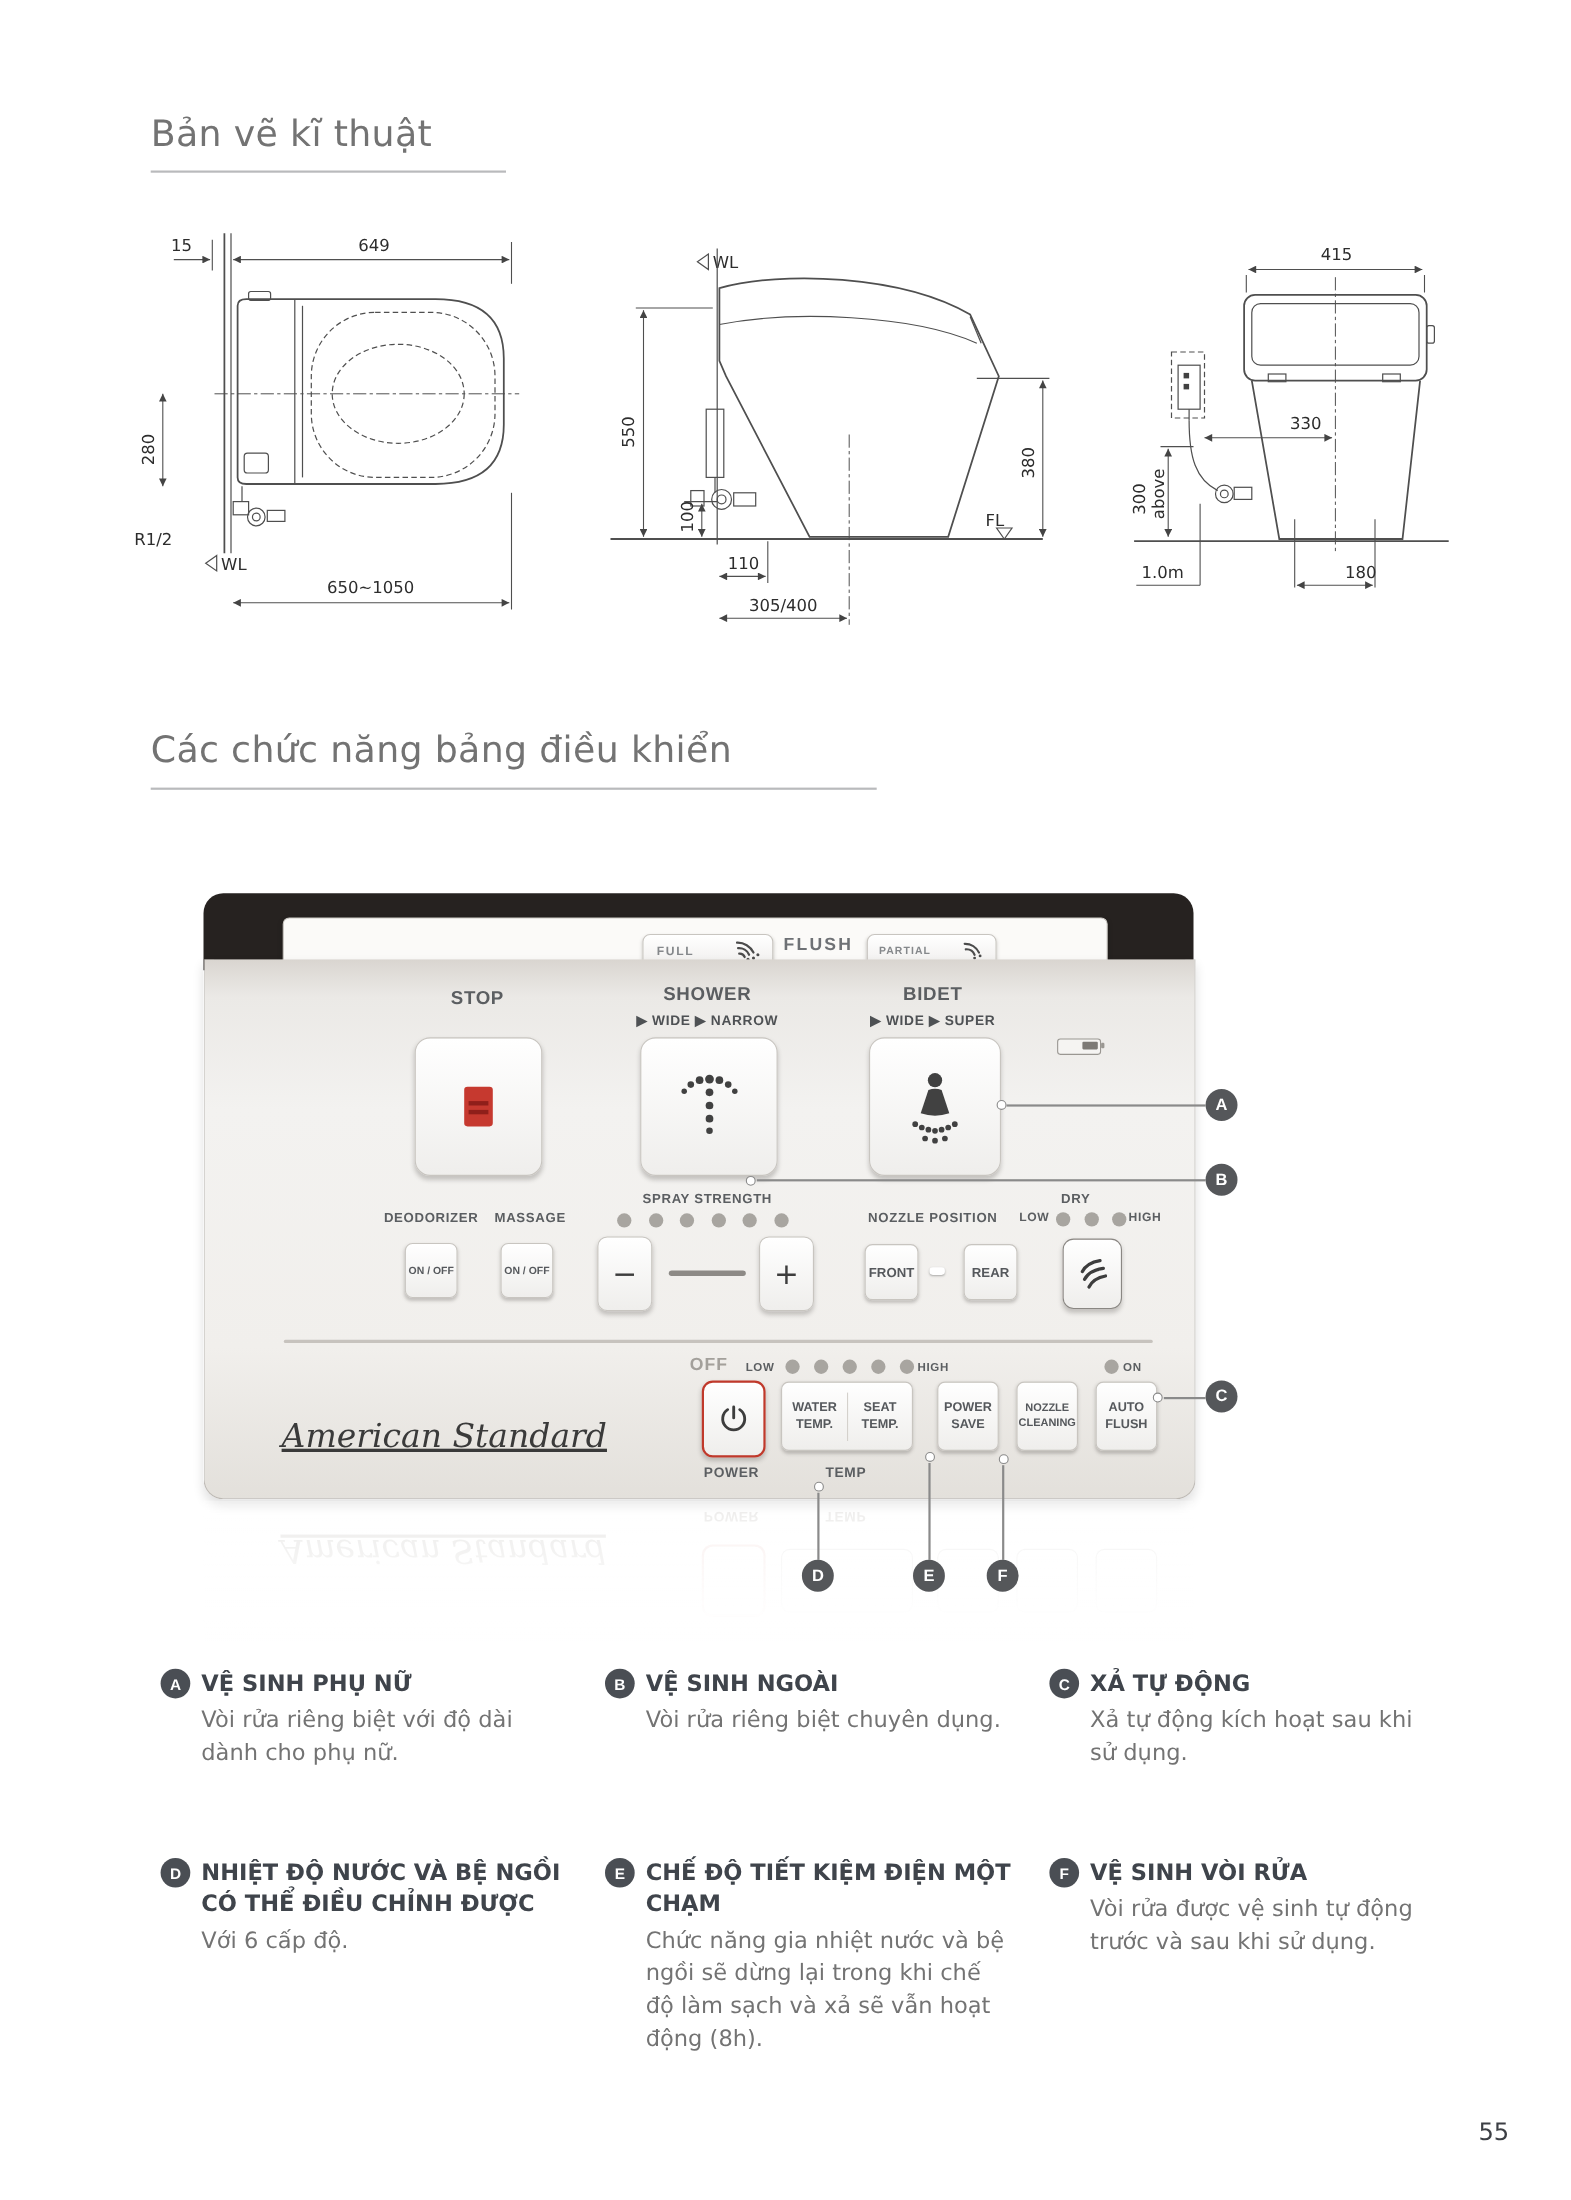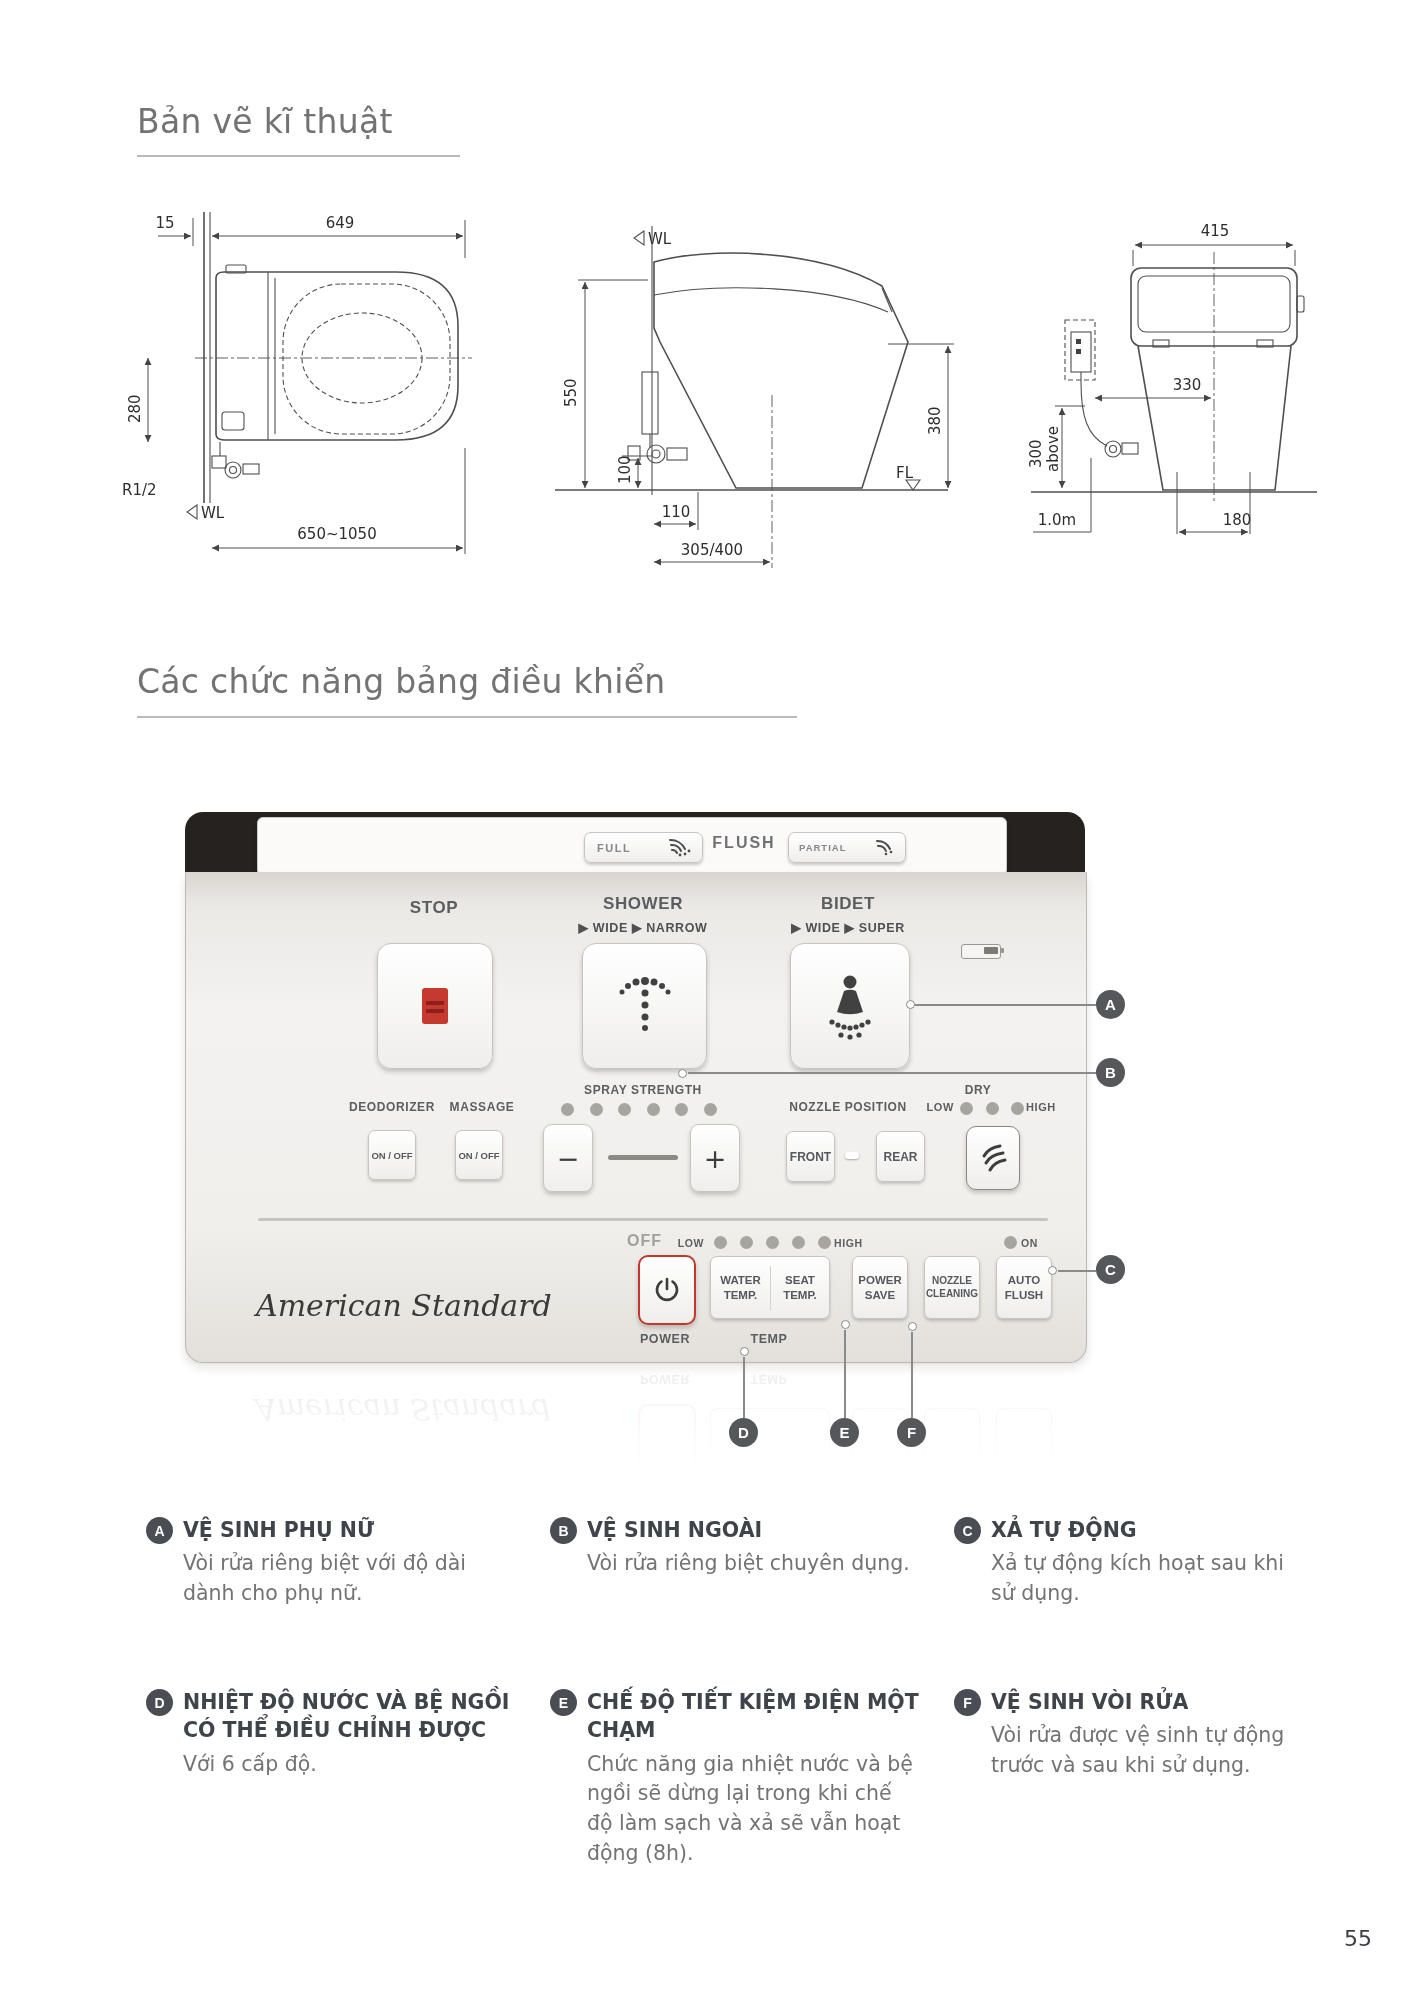--- a/index.html
+++ b/index.html
@@ -20,21 +20,21 @@
   .flush-bar{background:#fbfaf8;border:1px solid #ccc9c4;border-radius:6px;box-shadow:0 2px 5px rgba(0,0,0,.18);}
   .panel-body{background:linear-gradient(180deg,#d9d5d0 0%,#ebe9e6 7%,#f3f2f0 28%,#f1efec 72%,#e3e0db 100%);border:1px solid #bdb9b4;border-top:none;border-radius:0 0 18px 18px;box-shadow:0 6px 10px rgba(0,0,0,.12);}
   .lbl{color:#5b5e61;text-align:center;letter-spacing:.6px;font-weight:600;}
   .btn{background:linear-gradient(180deg,#ffffff,#efeeec);border:1px solid #c8c5c0;border-radius:14px;box-shadow:0 3px 4px rgba(60,55,50,.25), inset 0 1px 0 #fff;display:flex;align-items:center;justify-content:center;}
   .btn-sm{border-radius:7px;box-shadow:0 2px 3px rgba(60,55,50,.25), inset 0 1px 0 #fff;}
   .btn-multiline{white-space:pre-line;text-align:center;line-height:1.25;font-weight:600;color:#55585c;}
   .dot{border-radius:50%;background:#a8a5a0;width:13px;height:13px;}
   .odot{width:7px;height:7px;border:1.5px solid #8a8a8a;border-radius:50%;background:#fff;}
   .ldr{background:#8a8a8a;}
   .callout{width:29px;height:29px;border-radius:50%;background:#55575a;color:#fff;font:bold 15px "Liberation Sans",sans-serif;display:flex;align-items:center;justify-content:center;}
-  .brand{font:italic 30px "DejaVu Serif",serif;color:#3a3a3a;}
+  .brand{font:italic 30px "DejaVu Serif",serif;color:#3a3a3a;text-decoration:underline;}
   
   .reflection{overflow:hidden;opacity:.6;}
   .reflection:after{content:"";position:absolute;left:0;top:0;right:0;bottom:0;background:linear-gradient(180deg,rgba(255,255,255,.5) 0%,rgba(255,255,255,.92) 70%,#fff 100%);}
   .ghost{background:rgba(255,255,255,.45);border:1px solid rgba(160,157,152,.45);border-radius:8px;}
   .mirror{transform:scaleY(-1);}
   
   .feat{display:flex;gap:10px;}
   .feat-circle{flex:0 0 27px;width:27px;height:27px;border-radius:50%;background:#4a4e54;color:#fff;font:bold 14px "Liberation Sans",sans-serif;display:flex;align-items:center;justify-content:center;margin-top:1px;}
   .feat-title{font:bold 20.5px "DejaVu Sans",sans-serif;color:#3f444b;white-space:pre-line;line-height:1.38;}
   .feat-desc{font:20.5px "DejaVu Sans",sans-serif;color:#737373;white-space:pre-line;line-height:1.45;margin-top:5px;}
@@ -163,21 +163,21 @@
     <text x="32" y="325" text-anchor="middle">1.0m</text>
     <line class="dim" x1="154" y1="332" x2="223" y2="332" marker-start="url(#a3)" marker-end="url(#a3)"></line>
     <text x="212" y="325" text-anchor="middle">180</text>
   </svg>
 
   <h1 class="sec abs" style="left:137px;top:662px;">Các chức năng bảng điều khiển</h1>
   <div class="rule abs" style="left:137px;top:716px;width:660px;"></div>
 
   <div class="abs panel-dark" style="left:185px;top:812px;width:900px;height:70px;"></div>
 
-  <div class="abs flush-bar" style="left:257px;top:817px;width:748px;height:57px;">
+  <div class="abs flush-bar" style="left:257px;top:834px;width:748px;height:57px;">
     <div class="abs btn btn-sm" style="left:326px;top:14px;width:117px;height:29px;justify-content:flex-start;">
       <span style="font:600 11px 'Liberation Sans',sans-serif;color:#85888b;letter-spacing:1.5px;margin-left:12px;">FULL</span>
       <svg width="30" height="24" viewBox="0 0 30 24" style="position:absolute;right:8px;top:2px;">
         <g fill="none" stroke="#4c4c4c" stroke-width="2" stroke-linecap="round">
           <path d="M6,5 A16,16 0 0 1 21,14"></path>
           <path d="M7,10 A10,10 0 0 1 17,16"></path>
           <path d="M8,15 A5,5 0 0 1 13,18"></path>
         </g>
         <g fill="#4c4c4c">
             <circle cx="16" cy="20" r="1.4"></circle>

